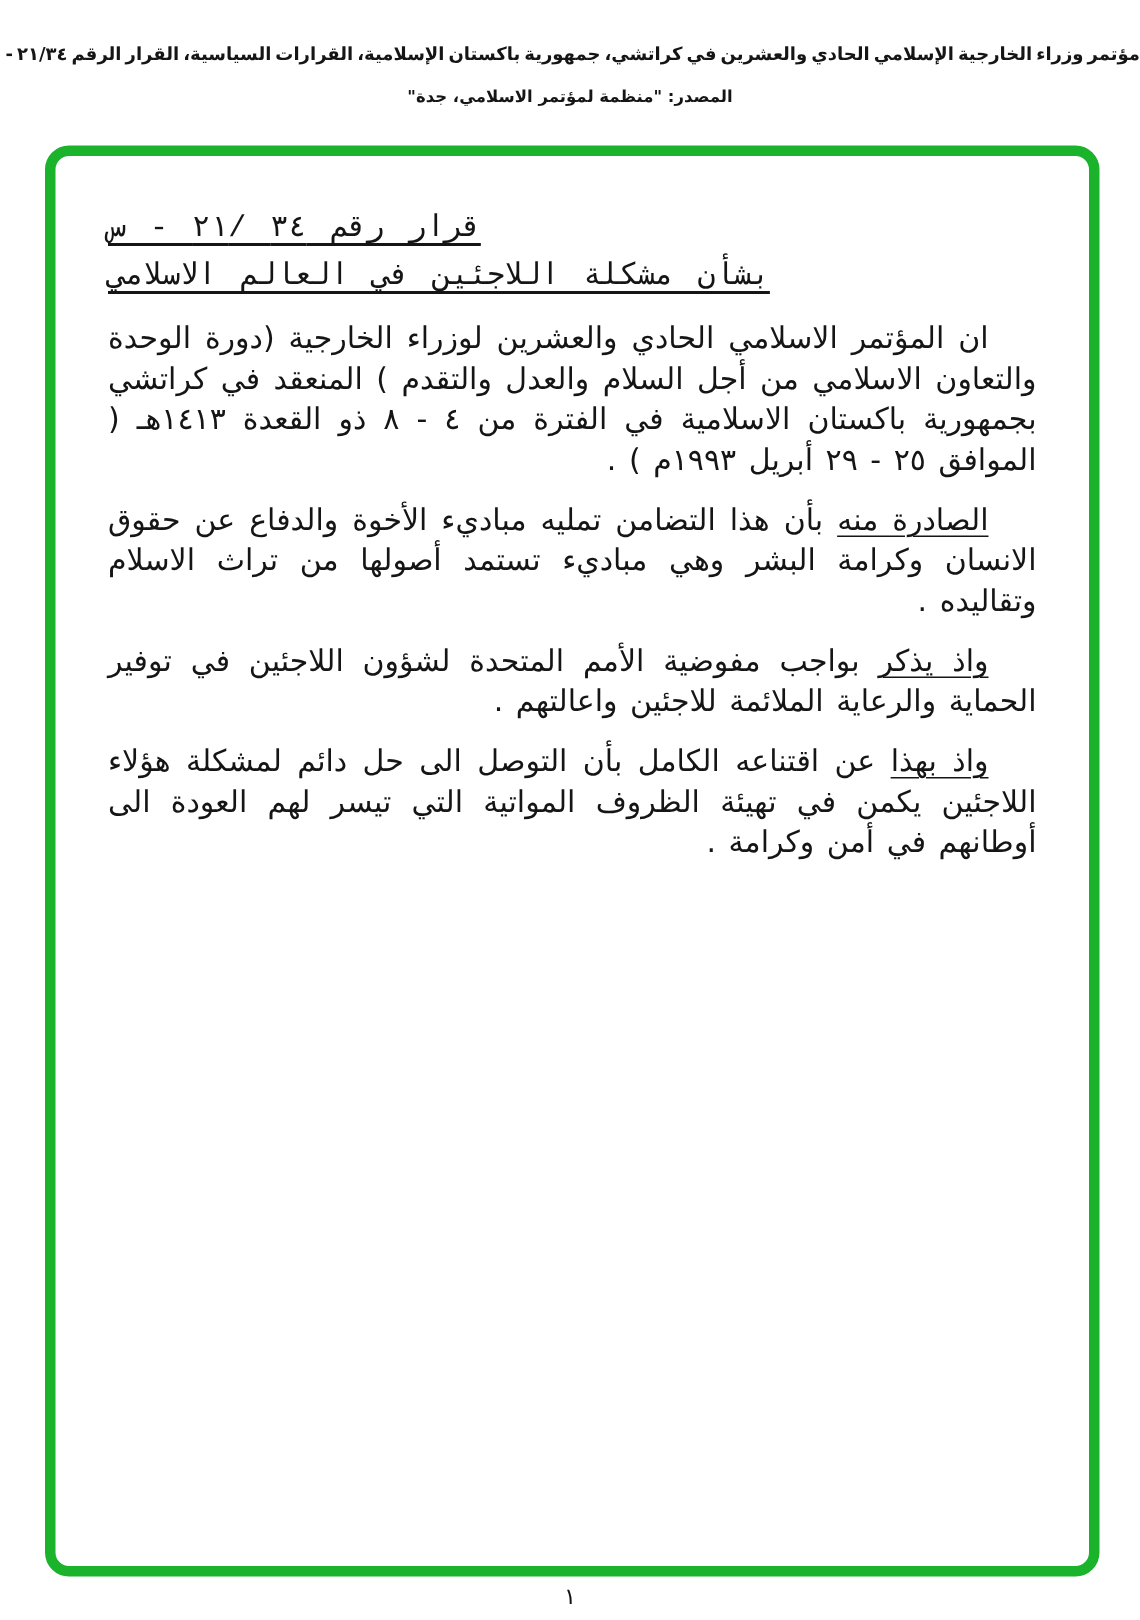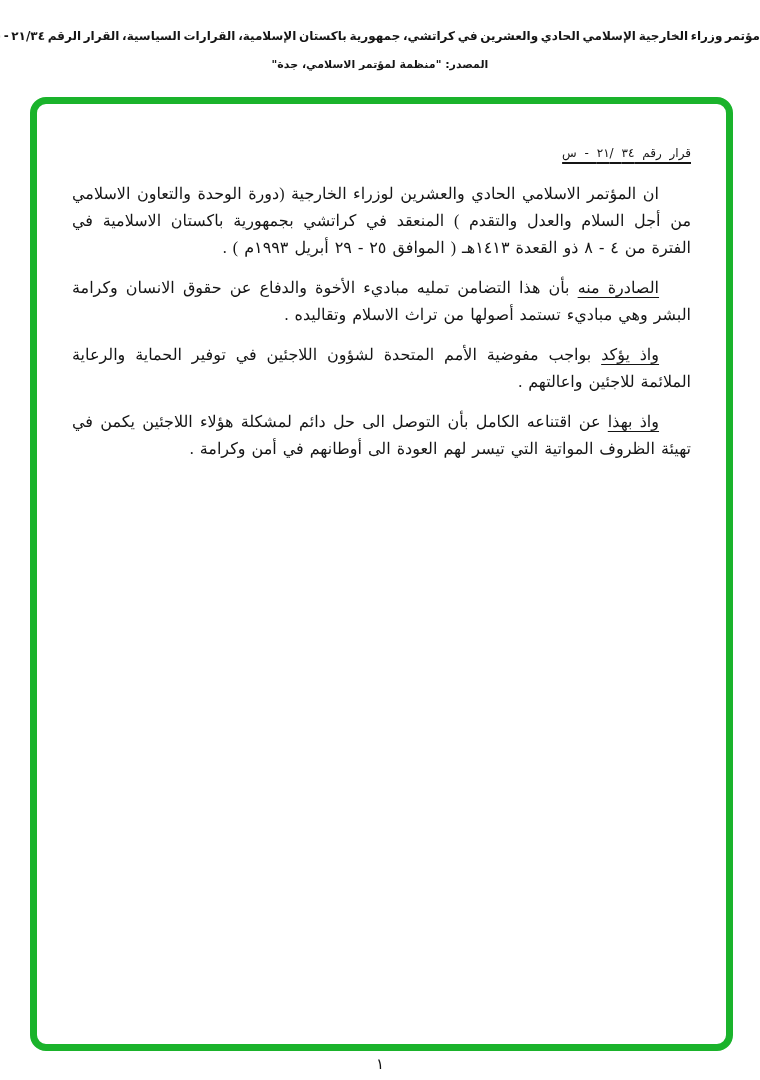--- a/index.html
+++ b/index.html
@@ -23,30 +23,30 @@
     position:absolute; left:30px; top:97px;
     width:703px; height:954px; box-sizing:border-box;
     border:7px solid #1ab32b; border-radius:16px;
     background:#fff;
   }
   .doc-content {
     position:absolute; inset:7px;
     padding:26px 28px 0 28px; direction:rtl; overflow:hidden;
   }
 
-  .doc-title { text-align:right; font-size:12px; line-height:32px; word-spacing:4px; }
+  .doc-title { text-align:left; font-size:20px; line-height:32px; word-spacing:4px;font-family:Liberation Mono, monospace; }
   .doc-title .t {
     text-decoration:underline; text-decoration-thickness:1.5px; text-underline-offset:5px;
   }
   .title-block { margin-bottom:11px; }
 
   .para {
     direction:rtl; text-align:justify; text-align-last:right;
-    font-size:16px; line-height:27px; margin:0 0 13px 0;
-    text-indent:32px; word-spacing:2px;font-family:Liberation Serif, serif;
+    font-size:20px; line-height:27px; margin:0 0 13px 0;
+    text-indent:32px; word-spacing:2px;
   }
   .lead {
     text-decoration:underline; text-decoration-thickness:1.4px; text-underline-offset:4px;
   }
 
   .page-number {
     position:absolute; top:1055px; left:0; right:0;
     text-align:center; font-size:15px; color:#111;
   }
 </style>
@@ -60,30 +60,33 @@
     <div class="header-line2">المصدر: "منظمة لمؤتمر الاسلامي، جدة"</div>
   </div>
 
   <div class="doc-frame">
     <div class="doc-content">
 
       <div class="title-block">
         <div class="doc-title">
           <span class="t">قرار رقم ٣٤ /٢١ - س</span>
         </div>
+        <div class="doc-title">
+          <span class="t">بشأن مشكلة اللاجئين في العالم الاسلامي</span>
+        </div>
       </div>
 
       <p class="para"><span class="lead"></span> <span>ان المؤتمر الاسلامي الحادي والعشرين لوزراء الخارجية (دورة الوحدة والتعاون الاسلامي من أجل السلام والعدل والتقدم ) المنعقد في كراتشي بجمهورية باكستان الاسلامية في الفترة من ٤ - ٨ ذو القعدة ١٤١٣هـ ( الموافق ٢٥ - ٢٩ أبريل ١٩٩٣م ) .</span></p>
 
 
 
 
       <p class="para"><span class="lead">الصادرة منه</span> <span>بأن هذا التضامن تمليه مباديء الأخوة والدفاع عن حقوق الانسان وكرامة البشر وهي مباديء تستمد أصولها من تراث الاسلام وتقاليده .</span></p>
 
-      <p class="para"><span class="lead">واذ يؤكد</span> <span>بواجب مفوضية الأمم المتحدة لشؤون اللاجئين في توفير الحماية والرعاية الملائمة للاجئين واعالتهم .</span></p>
+      <p class="para"><span class="lead">واذ يذكر</span> <span>بواجب مفوضية الأمم المتحدة لشؤون اللاجئين في توفير الحماية والرعاية الملائمة للاجئين واعالتهم .</span></p>
 
 
       <p class="para"><span class="lead">واذ بهذا</span> <span>عن اقتناعه الكامل بأن التوصل الى حل دائم لمشكلة هؤلاء اللاجئين يكمن في تهيئة الظروف المواتية التي تيسر لهم العودة الى أوطانهم في أمن وكرامة .</span></p>
 
 
     </div>
   </div>
 
   <div class="page-number">١</div>
 

